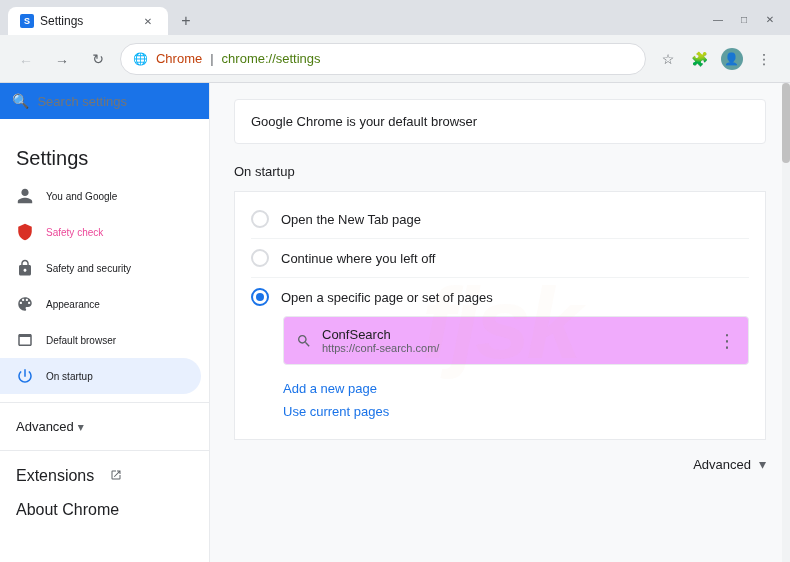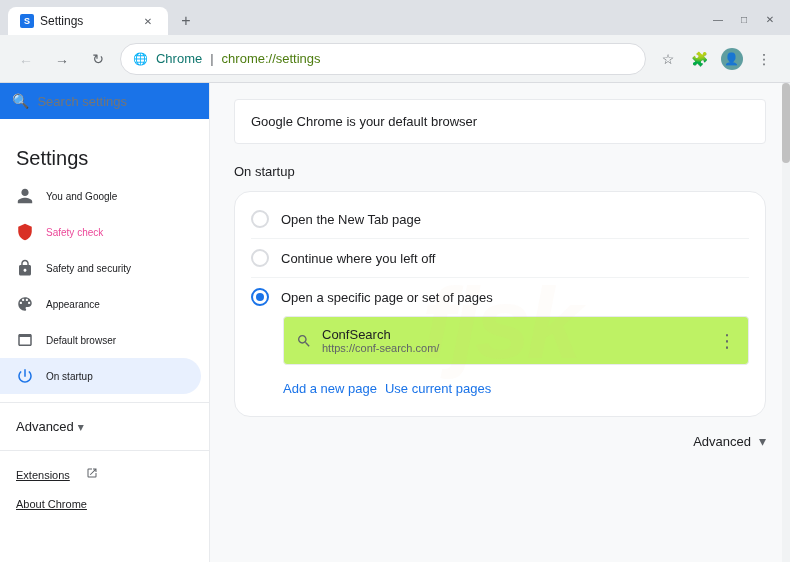--- a/index.html
+++ b/index.html
@@ -38,46 +38,46 @@
     .sidebar-item.active { background: #e8f0fe; }
     .sidebar-item .icon { width: 18px; height: 18px; display: flex; align-items: center; justify-content: center; color: #5f6368; flex-shrink: 0; }
     .sidebar-item.active .icon { color: #1a73e8; }
     .sidebar-item .label { font-size: 10px; color: #202124; }
     .sidebar-item.safety .label { color: #ec4899; }
     .sidebar-item.safety .icon { color: #d93025; }
     .sidebar-divider { height: 1px; background: #e8eaed; margin: 8px 0; }
     .sidebar-section { padding: 8px 16px; display: flex; align-items: center; cursor: pointer; gap: 4px; }
     .sidebar-section-label { font-size: 13px; color: #202124; font-weight: 500; }
     .sidebar-ext { display: flex; align-items: center; padding: 8px 16px; cursor: pointer; gap: 12px; }
-    .sidebar-ext .label { font-size: 11px; color: #202124; text-decoration: underline; }
+    .sidebar-ext .label { font-size: 16px; color: #202124; }
 
     
     .content-area { flex: 1; overflow-y: auto; background: #f8f9fa; padding: 16px 24px; position: relative; }
 
     .default-browser-banner { background: #fff; border: 1px solid #e8eaed; border-radius: 4px; padding: 14px 16px; margin-bottom: 20px; font-size: 13px; color: #202124; }
 
     .section-title { font-size: 13px; color: #202124; font-weight: 500; margin-bottom: 12px; }
 
-    .startup-options { background: #fff; border: 1px solid #e8eaed; border-radius: 16px; padding: 8px 0; }
+    .startup-options { background: #fff; border: 1px solid #e8eaed; border-radius: 0; padding: 8px 0; }
     .startup-option { display: flex; align-items: center; padding: 10px 16px; gap: 12px; }
     .radio { width: 18px; height: 18px; border-radius: 50%; border: 2px solid #dadce0; flex-shrink: 0; display: flex; align-items: center; justify-content: center; }
     .radio.checked { border-color: #1a73e8; }
     .radio.checked::after { content: ''; width: 8px; height: 8px; background: #1a73e8; border-radius: 50%; }
     .startup-label { font-size: 13px; color: #202124; }
     .startup-divider { height: 1px; background: #f1f3f4; margin: 0 16px; }
 
-    .startup-subpanel { margin: 0 16px 8px 48px; border: 1px solid #e8eaed; border-radius: 4px; background: #bef264; }
+    .startup-subpanel { margin: 0 16px 8px 48px; border: 1px solid #e8eaed; border-radius: 4px; background: #f0abfc; }
     .startup-page-entry { display: flex; align-items: center; padding: 10px 12px; gap: 10px; }
     .search-icon-small { width: 16px; height: 16px; color: #5f6368; }
     .page-info { flex: 1; }
     .page-name { font-size: 13px; color: #202124; font-weight: 500; }
     .page-url { font-size: 11px; color: #5f6368; }
     .more-icon { color: #5f6368; font-size: 18px; cursor: pointer; }
 
-    .startup-links { padding: 8px 48px 12px; display: flex; flex-direction: row; gap: 8px; }
+    .startup-links { padding: 8px 48px 12px; display: flex; flex-direction: column; gap: 8px; }
     .startup-link { color: #1a73e8; font-size: 13px; cursor: pointer; text-decoration: none; }
 
     .bottom-advanced { display: flex; align-items: center; justify-content: flex-end; padding: 16px 0; gap: 8px; cursor: pointer; }
     .bottom-advanced-label { font-size: 13px; color: #202124; }
     .chevron-down { font-size: 14px; color: #5f6368; }
 
     
     .watermark { position: absolute; top: 50%; left: 50%; transform: translate(-50%, -50%); opacity: 0.12; pointer-events: none; z-index: 0; font-style: italic; }
 
     
@@ -109,21 +109,21 @@
       <div class="win-btn">✕</div>
     </div>
   </div>
 
   <div class="toolbar">
     <div class="nav-btn disabled">←</div>
     <div class="nav-btn">→</div>
     <div class="nav-btn">↻</div>
     <div class="address-bar">
       <span class="address-icon">🌐</span>
-      <span style="color:#0f766e;">Chrome</span>
+      <span style="color:#c2410c;">Chrome</span>
       <span style="color:#5f6368;">|</span>
       <span class="address-text">chrome://settings</span>
     </div>
     <div class="toolbar-right">
       <div class="toolbar-icon">☆</div>
       <div class="toolbar-icon">🧩</div>
       <div class="toolbar-icon">
         <span style="display:inline-block;width:22px;height:22px;border-radius:50%;background:#5f9ea0;color:#fff;text-align:center;line-height:22px;font-size:12px;">👤</span>
       </div>
       <div class="toolbar-icon">⋮</div>

